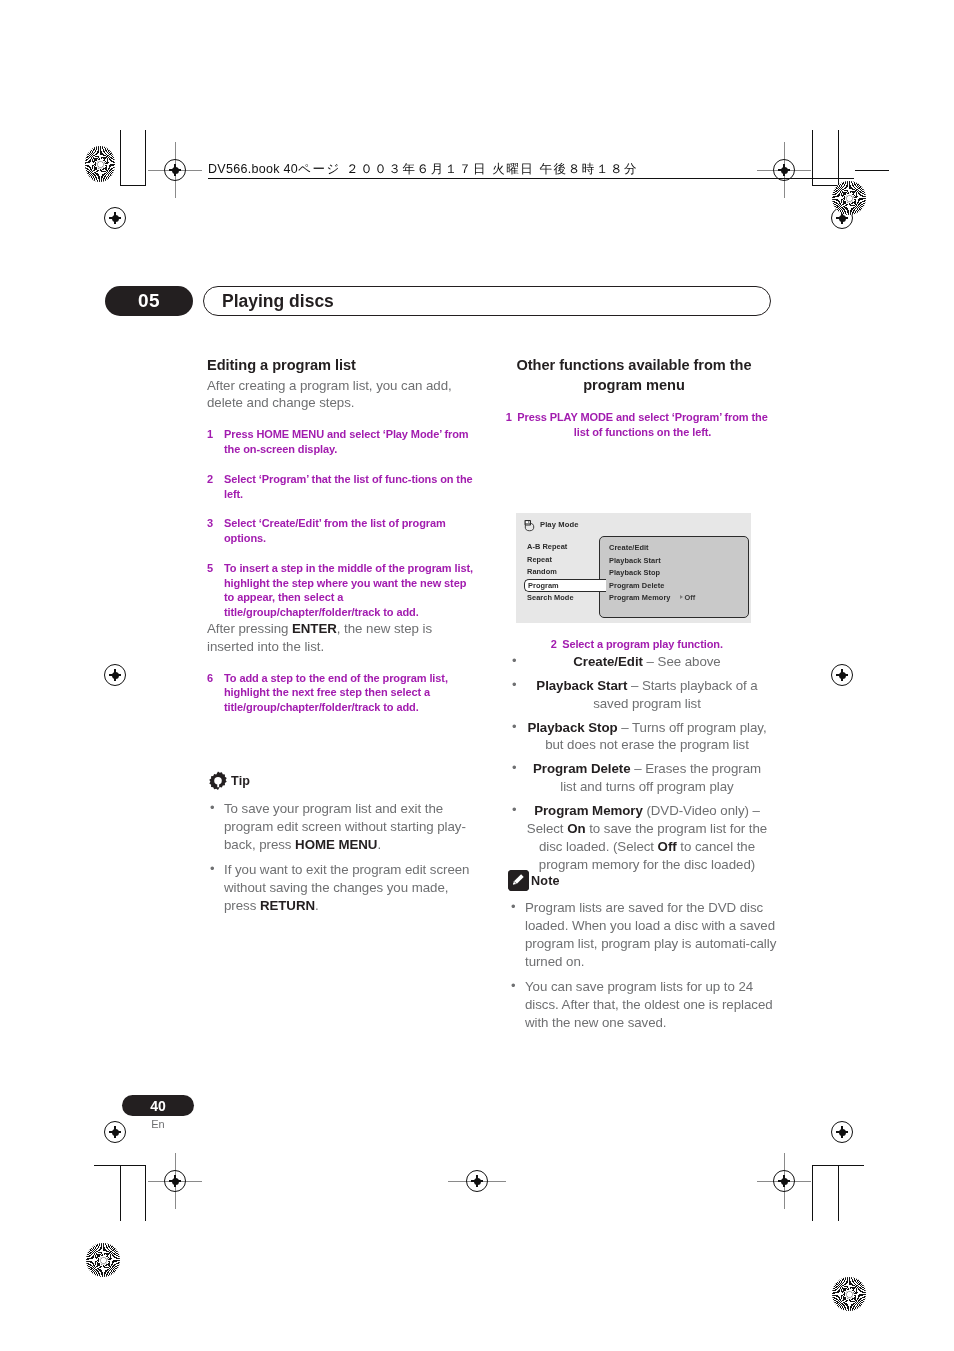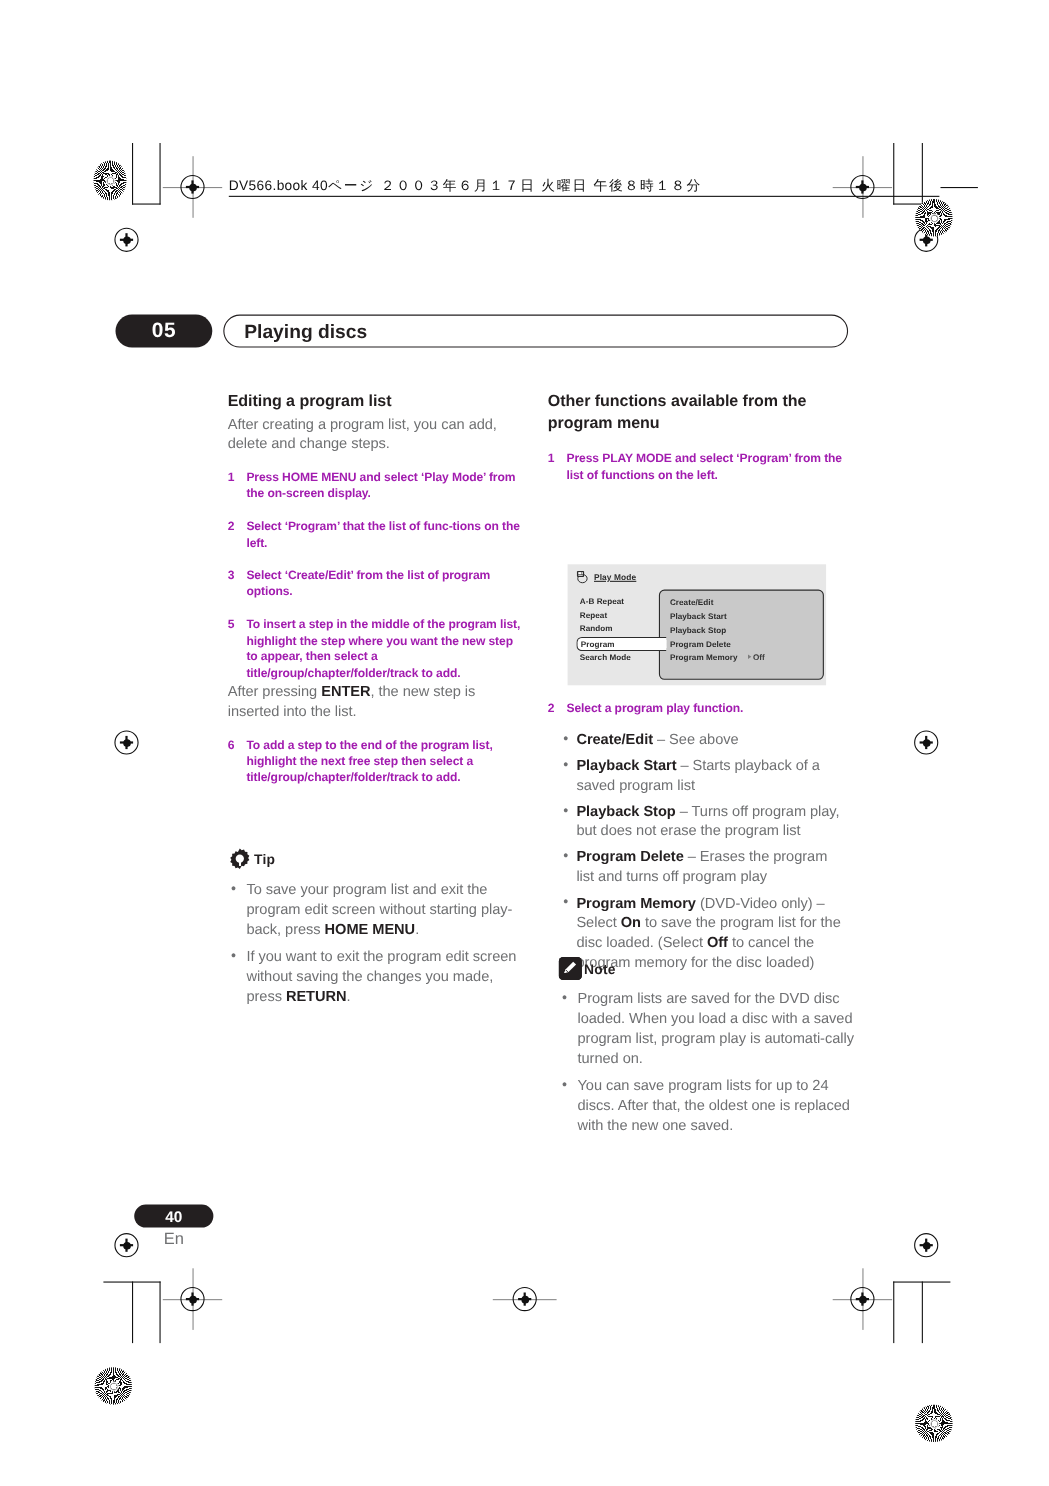--- a/index.html
+++ b/index.html
@@ -117,21 +117,21 @@
     font-size: 17.5px;
   }
 
   
   .col {
     position: absolute;
     width: 272px;
     top: 356px;
   }
   .col-left  { left: 207px; }
-  .col-right { left: 498px; }
+  .col-right { left: 498px; text-align: center; }
 
   h2.sec {
     margin: 0 0 1px 0;
     font-size: 14.6px;
     font-weight: bold;
     color: #231f20;
     line-height: 1.34;
     letter-spacing: -0.05px;
   }
   p.body {
@@ -233,21 +233,20 @@
   }
   .osd-title-icon {
     width: 13px; height: 13px;
     position: relative; flex: none;
   }
   .osd-title-text {
     font-size: 7.6px;
     font-weight: bold;
     color: #2b2b2b;
     letter-spacing: 0.1px;
-    text-decoration: underline;
   }
   .osd-leftlist {
     position: absolute;
     left: 8px; top: 28px;
     width: 78px;
   }
   .osd-leftlist .it {
     font-size: 7.4px;
     font-weight: bold;
     color: #2b2b2b;
@@ -316,21 +315,21 @@
     font-size: 14px;
     display: flex;
     align-items: center;
     justify-content: center;
   }
   .pagenum-lang {
     position: absolute;
     left: 122px; top: 1118px;
     width: 72px;
     text-align: center;
-    font-size: 15px;
+    font-size: 11px;
     color: #6f7072;
   }
 </style>
 </head>
 <body>
 
 <div class="mark starburst oval" style="left:85px; top:146px;"></div>
 <div class="cropmark cm-v" style="left:120px; top:130px; height:56px;"></div>
 <div class="cropmark cm-h" style="left:120px; top:185px; width:26px;"></div>
 <div class="cropmark cm-v" style="left:145px; top:130px; height:56px;"></div>
@@ -478,21 +477,21 @@
       <div class="row"><span>Playback Start</span></div>
       <div class="row"><span>Playback Stop</span></div>
       <div class="row"><span>Program Delete</span></div>
       <div class="row"><span>Program Memory</span><span class="val"><span class="tri"></span><span>Off</span></span></div>
     </div>
   </div>
 </div>
 
 <div class="col col-right" style="top:637px;">
   <p class="step" style="margin-top:0;"><span class="n">2</span><span>Select a program play function.</span></p>
-  <ul class="bul tight" style="margin-left:12px; margin-top:11px;">
+  <ul class="bul tight" style="margin-left:12px; margin-top:1px;">
     <li><b>Create/Edit</b><span> – See above</span></li>
     <li><b>Playback Start</b><span> – Starts playback of a saved program list</span></li>
     <li><b>Playback Stop</b><span> – Turns off program play, but does not erase the program list</span></li>
     <li><b>Program Delete</b><span> – Erases the program list and turns off program play</span></li>
     <li><b>Program Memory</b><span> (DVD-Video only) – Select </span><b>On</b><span> to save the program list for the disc loaded. (Select </span><b>Off</b><span> to cancel the program memory for the disc loaded)</span></li>
   </ul>
 </div>
 
 <div class="note-block">
   <div class="callout-head">

